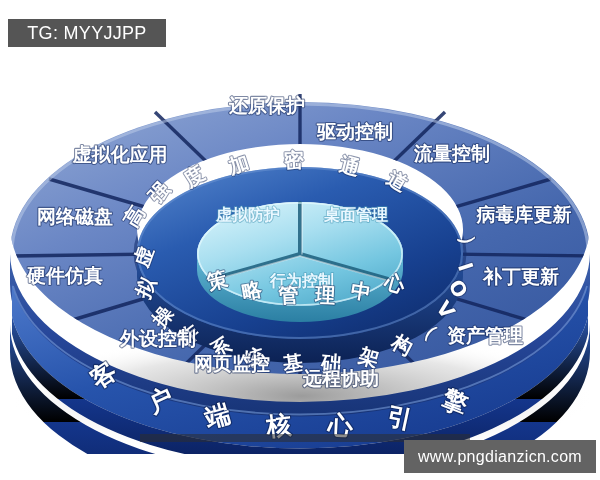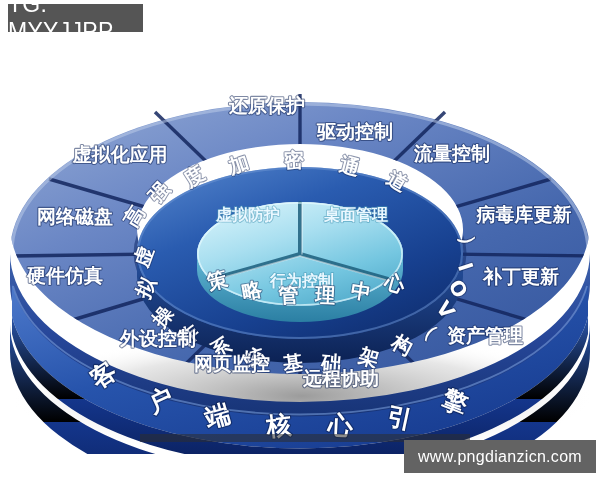--- a/index.html
+++ b/index.html
@@ -23,24 +23,24 @@
     color: #ffffff;
     font-family: "Liberation Sans", sans-serif;
     letter-spacing: 0.3px;
     display: flex;
     align-items: center;
     justify-content: center;
     z-index: 50;
   }
   #tg-badge {
     left: 8px;
-    top: 4px;
-    width: 135px;
+    top: 19px;
+    width: 158px;
     height: 28px;
-    font-size: 23px;
+    font-size: 18px;
   }
   #site-badge {
     left: 404px;
     top: 440px;
     width: 192px;
     height: 33px;
     font-size: 16px;
     background: #636363;
   }
 

